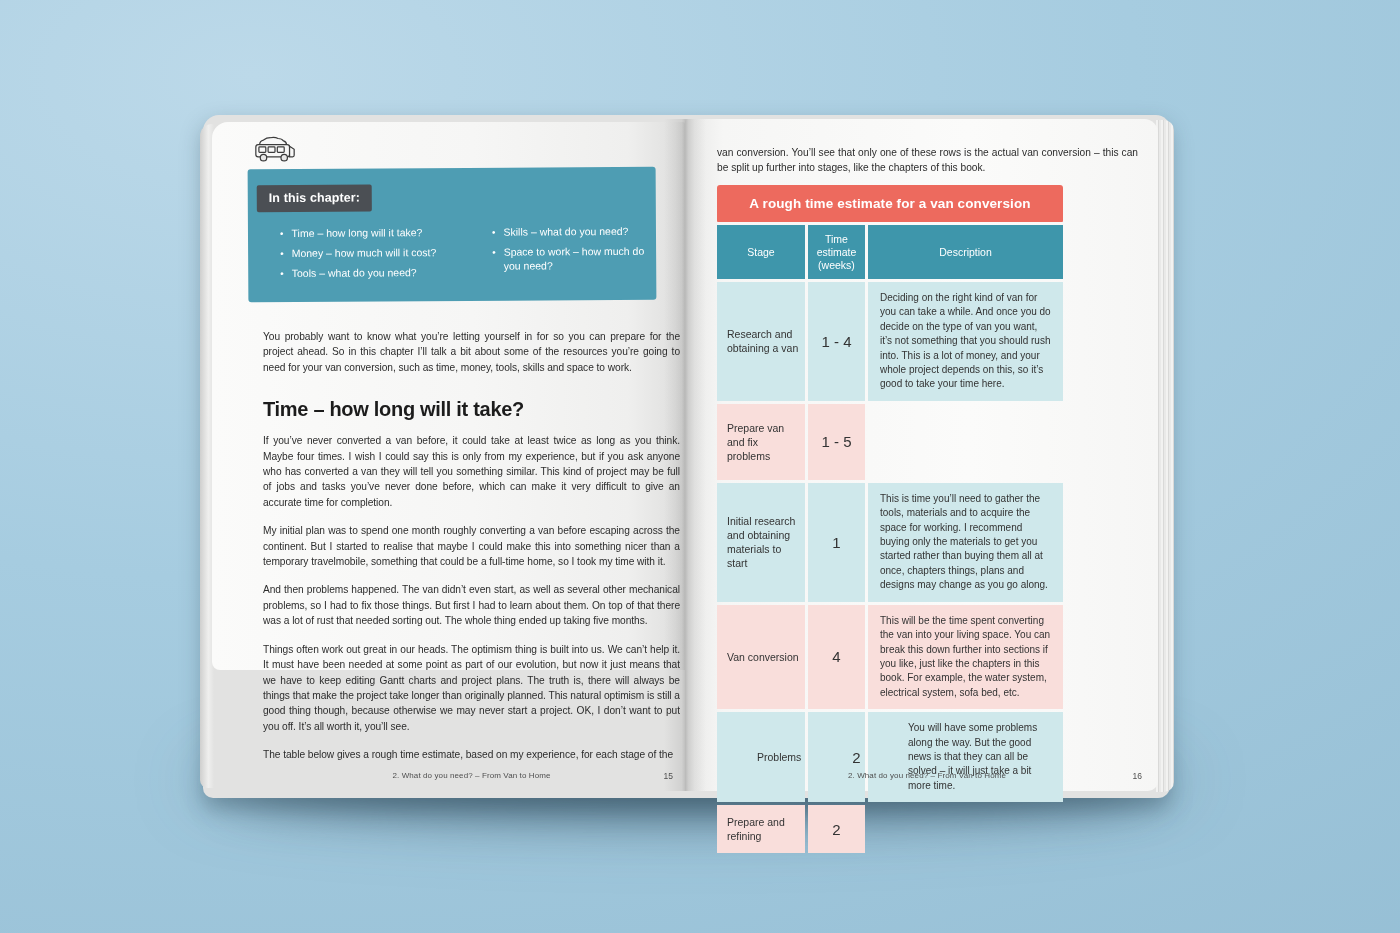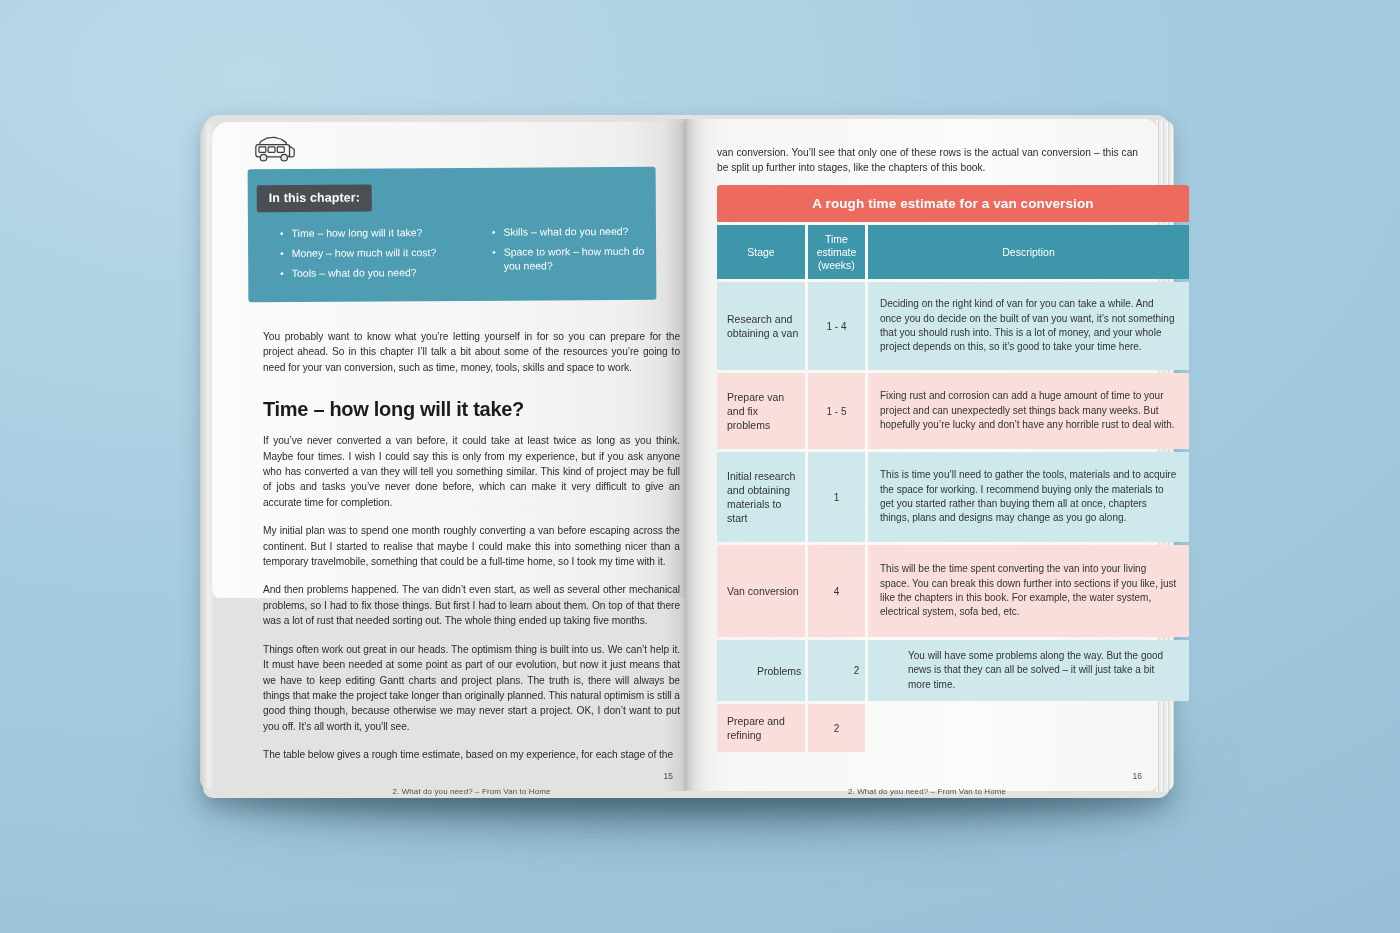--- a/index.html
+++ b/index.html
@@ -30,21 +30,21 @@
     border-radius:0 10px 10px 0;
     background:repeating-linear-gradient(to right,#f2f2f1 0 2px,#d9d9d8 2px 3px,#e9e9e8 3px 5px);
   }
   .page-stack-left {
     position:absolute; left:200px; top:124px; width:14px; height:664px;
     border-radius:12px 0 0 8px;
     background:linear-gradient(to right,#cfcfce,#efefee 60%,#e2e2e1);
   }
 
   
-  .page { position:absolute; top:122px; width:473px; height:476px; }
+  .page { position:absolute; top:122px; width:473px; height:548px; }
   .page-left {
     left:212px; border-radius:16px 2px 0 8px;
     background:linear-gradient(to right,#fbfbfa 0%, var(--page,#f6f6f5) 55%, #efefee 88%, #e0e0df 98%, #d7d7d6 100%);
   }
   .page-right {
     left:685px; top:119px; height:672px; border-radius:2px 14px 10px 0;
     background:linear-gradient(to right,#d8d8d7 0%, #ebebea 2%, var(--page,#f6f6f5) 8%, #fbfbfa 60%, var(--page,#f6f6f5) 100%);
   }
   .gutter-shade {
     position:absolute; left:664px; top:119px; width:42px; height:672px; pointer-events:none;
@@ -68,46 +68,46 @@
   .bullet-col.col2 { width:168px; }
   .bullet-item { display:flex; color:#fff; font-size:10.5px; line-height:13.5px; margin-bottom:6.5px; }
   .bullet-dot { margin-right:8px; font-size:10px; line-height:13.5px; }
 
   .body-col { position:absolute; left:51px; top:207px; width:417px; color:var(--text-dark,#2c2c2c); }
   .body-col p { font-size:10.2px; line-height:15.4px; text-align:justify; margin-bottom:13px; letter-spacing:-0.05px; }
   .body-col h1 { font-size:20px; letter-spacing:-0.3px; color:#1c1c1c; margin:23px 0 12px 0; }
 
   .page-footer {
     position:absolute; left:51px; width:417px; top:649px; text-align:center;
-    font-size:8px; color:var(--footer-gray,#4f4f4f); letter-spacing:0.1px;margin-top:16px;
+    font-size:8px; color:var(--footer-gray,#4f4f4f); letter-spacing:0.1px;
   }
   .page-num { position:absolute; top:649px; font-size:8.5px; color:var(--footer-gray,#4f4f4f); }
   .page-left .page-num { right:12px; }
   .page-right .page-num { right:16px; }
   .page-right .page-footer { left:32px; width:420px; top:652px; }
   .page-right .page-num { top:652px; }
 
   
   .continuation { position:absolute; left:32px; top:26px; width:421px; font-size:10.2px; line-height:15.4px;
     color:var(--text-dark,#2c2c2c); text-align:justify; }
 
-  .time-table { position:absolute; left:32px; top:66px; width:472px; }
+  .time-table { position:absolute; left:32px; top:66px; width:346px; }
   .table-title {
     height:37px; line-height:37px; text-align:center; background:var(--accent-coral,#ed6a5e);
     color:#fff; font-weight:bold; font-size:13.5px; border-radius:3px 3px 1px 1px; letter-spacing:0.1px;
   }
   .trow { display:grid; grid-template-columns:88px 57px 1fr; gap:3px; margin-top:3px; }
   .thead .cell {
     background:var(--header-teal,#3e96ab); color:#fff; font-size:10.5px; line-height:13px;
     display:flex; align-items:center; justify-content:center; text-align:center;
     min-height:54px; padding:4px 6px; font-weight:normal;
   }
   .cell { color:#333; }
   .cell-stage { display:flex; align-items:center; padding:9px 6px 9px 10px; font-size:10.5px; line-height:14px; }
-  .cell-time  { display:flex; align-items:center; justify-content:center; font-size:10px; }
+  .cell-time  { display:flex; align-items:center; justify-content:center; font-size:15px; }
   .cell-desc  { display:flex; align-items:center; padding:9px 12px; font-size:10px; line-height:14.4px; }
   .row-teal .cell { background:var(--row-teal,#cfe8eb); }
   .row-pink .cell { background:var(--row-pink,#f9dedb); }
   .r1 .cell { min-height:88px; } .r2 .cell { min-height:76px; } .r3 .cell { min-height:90px; }
   .r4 .cell { min-height:92px; } .r5 .cell { min-height:58px;padding-left:40px; } .r6 .cell { min-height:48px; }
 </style>
 </head>
 <body>
 
 <div class="stage-wrap">
@@ -186,26 +186,25 @@
 
       <div class="trow thead">
         <div class="cell">Stage</div>
         <div class="cell">Time estimate (weeks)</div>
         <div class="cell">Description</div>
       </div>
 
       <div class="trow row-teal r1">
         <div class="cell cell-stage">Research and obtaining a van</div>
         <div class="cell cell-time">1 - 4</div>
-        <div class="cell cell-desc">Deciding on the right kind of van for you can take a while. And once you do decide on the built of van you want, it’s not something that you should rush into. This is a lot of money, and your whole project depends on this, so it’s good to take your time here.</div>
+        <div class="cell cell-desc">Deciding on the right kind of van for you can take a while. And once you do decide on the type of van you want, it’s not something that you should rush into. This is a lot of money, and your whole project depends on this, so it’s good to take your time here.</div>
       </div>
       <div class="trow row-pink r2">
         <div class="cell cell-stage">Prepare van and fix problems</div>
         <div class="cell cell-time">1 - 5</div>
-        <div class="cell cell-desc">Fixing rust and corrosion can add a huge amount of time to your project and can unexpectedly set things back many weeks. But hopefully you’re lucky and don’t have any horrible rust to deal with.</div>
       </div>
       <div class="trow row-teal r3">
         <div class="cell cell-stage">Initial research and obtaining materials to start</div>
         <div class="cell cell-time">1</div>
         <div class="cell cell-desc">This is time you’ll need to gather the tools, materials and to acquire the space for working. I recommend buying only the materials to get you started rather than buying them all at once, chapters things, plans and designs may change as you go along.</div>
       </div>
       <div class="trow row-pink r4">
         <div class="cell cell-stage">Van conversion</div>
         <div class="cell cell-time">4</div>
         <div class="cell cell-desc">This will be the time spent converting the van into your living space. You can break this down further into sections if you like, just like the chapters in this book. For example, the water system, electrical system, sofa bed, etc.</div>

